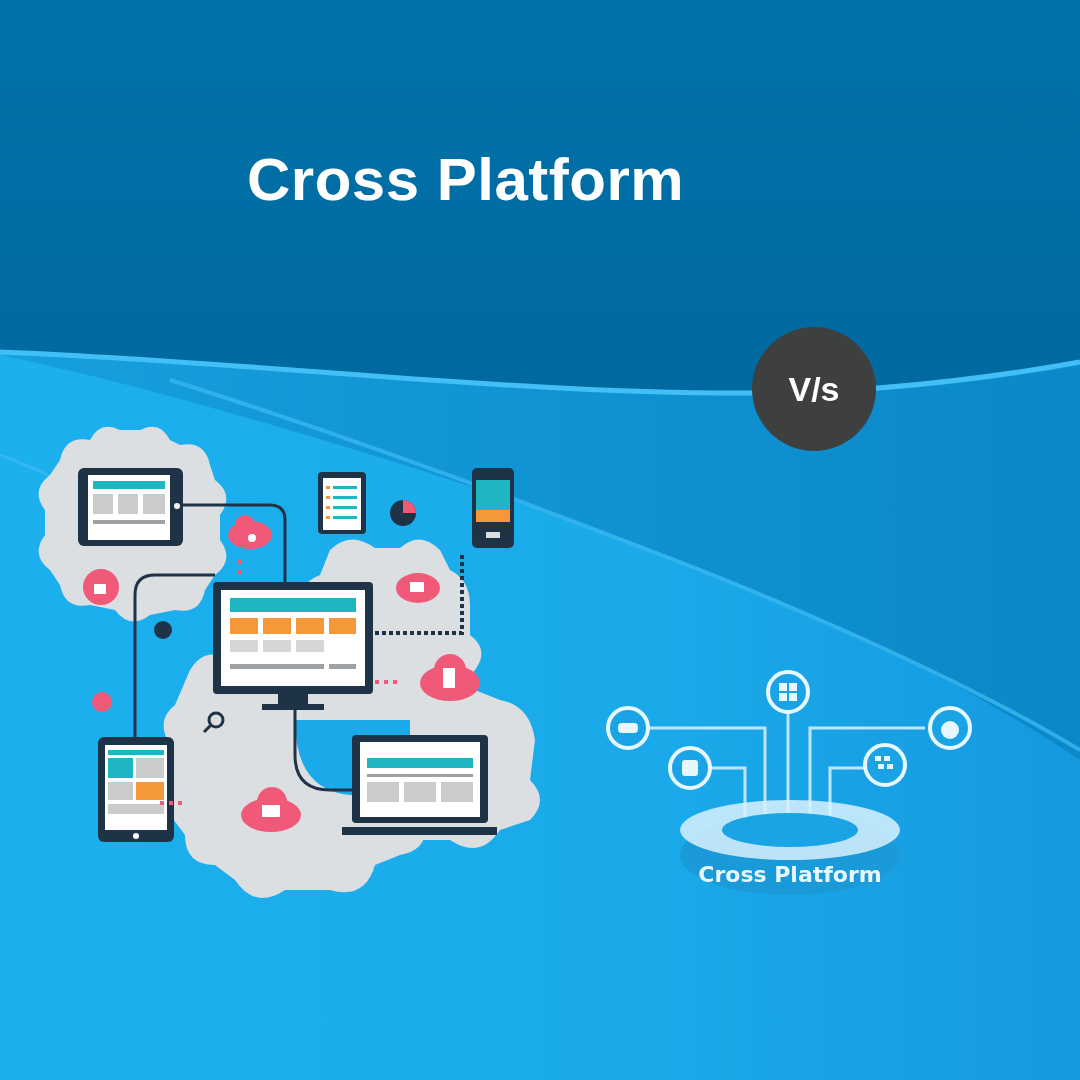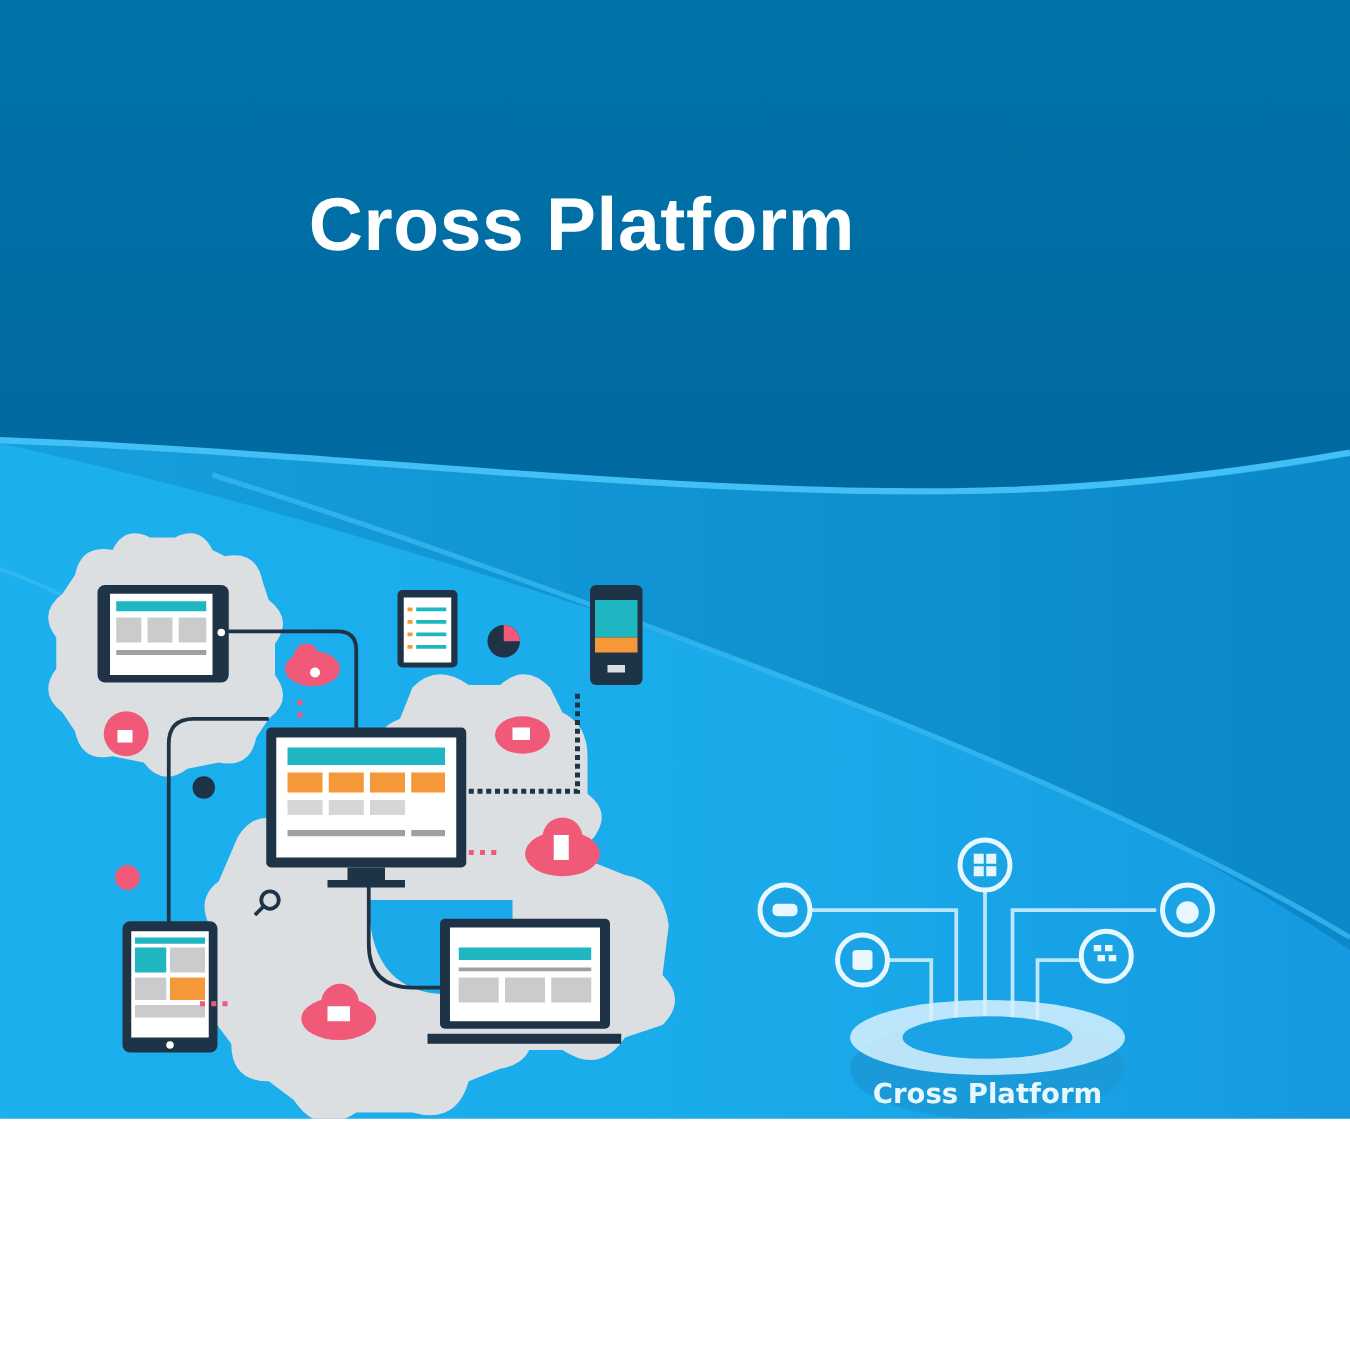--- a/index.html
+++ b/index.html
@@ -1,17 +1,17 @@
 <!DOCTYPE html>
 <html><head>
 <meta charset="utf-8">
 <style>
   html, body { margin:0; padding:0; }
   body { width:1080px; height:1080px; overflow:hidden; position:relative; font-family:"Liberation Sans", sans-serif; }
-  .canvas { position:absolute; left:0; top:0; width:1080px; height:895px;
+  .canvas { position:absolute; left:0; top:0; width:1080px; height:1080px;
     background: linear-gradient(90deg, #1cb0ee 0%, #1aaaea 60%, #1599e0 100%); overflow:hidden; }
   .bg-svg { position:absolute; left:0; top:0; }
   .title { position:absolute; left:247px; top:140px; color:#ffffff; font-size:60px; font-weight:600; letter-spacing:0.5px; margin:0; line-height:80px; }
   .vs-badge { position:absolute; left:752px; top:327px; width:124px; height:124px; border-radius:50%; background:#3e3f3f;
     display:flex; align-items:center; justify-content:center; color:#fff; font-size:34px; font-weight:600; }
   .native { position:absolute; left:830px; top:478px; color:#ffffff; font-size:32px; font-weight:600; line-height:46px; }
   .native div { white-space:nowrap; }
   .illus { position:absolute; }
 </style>
 </head>
@@ -35,20 +35,23 @@
 
     <path d="M0,0 L1080,0 L1080,362 C990,378 880,392 760,393 C520,395 260,362 0,352 Z" fill="url(#topg)"></path>
 
     <path d="M0,352 C260,362 520,395 760,393 C880,392 990,378 1080,362" stroke="#42bff5" stroke-width="5" fill="none"></path>
     <path d="M170,380 C330,430 520,500 700,570 C850,630 980,690 1080,750" stroke="#36b5ee" stroke-width="4" fill="none" opacity="0.85"></path>
     <path d="M0,455 C40,470 70,485 90,500" stroke="#3cbcf2" stroke-width="3" fill="none" opacity="0.7"></path>
   </svg>
 
   <h1 class="title">Cross Platform</h1>
 
+  <div class="vs-badge">
+    <span>V/s</span>
+  </div>
 
 
   <svg class="illus" style="left:30px;top:420px" width="520" height="500" viewBox="0 0 520 500">
 
     <g fill="#dcdfe2">
       <path d="M60,20 Q70,0 90,10 L110,10 Q130,0 140,20 L150,25 Q175,20 180,45 L185,60 Q205,75 190,95 L190,120 Q205,140 185,155 L175,170 Q170,195 145,190 L120,195 Q100,210 85,190 L60,185 Q35,190 30,165 L20,150 Q0,135 15,115 L15,90 Q0,70 20,55 L30,40 Q35,15 60,20 Z"></path>
       <path d="M300,130 Q320,110 345,128 L370,128 Q390,110 410,130 L420,150 Q440,160 440,185 L440,215 Q460,230 445,250 L430,265 Q430,290 405,290 L380,295 Q360,315 340,295 L310,290 Q290,290 285,265 L270,250 Q255,230 270,215 L270,190 Q265,165 290,155 Z"></path>
       <path d="M160,250 Q175,225 200,240 L240,240 Q255,220 275,235 L300,240 Q320,230 335,250 L350,270 Q375,270 380,300 L380,330 Q405,345 390,375 L395,400 Q400,430 370,435 L345,445 Q335,480 300,470 L255,470 Q225,490 205,460 L185,445 Q155,445 155,415 L140,395 Q120,375 140,355 L140,325 Q125,300 145,285 Z"></path>
       <path d="M320,270 Q360,240 420,260 L470,280 Q500,285 505,320 L500,360 Q520,380 500,400 L470,410 Q450,440 420,420 L380,420 Q350,400 340,370 Z"></path>
     </g>

